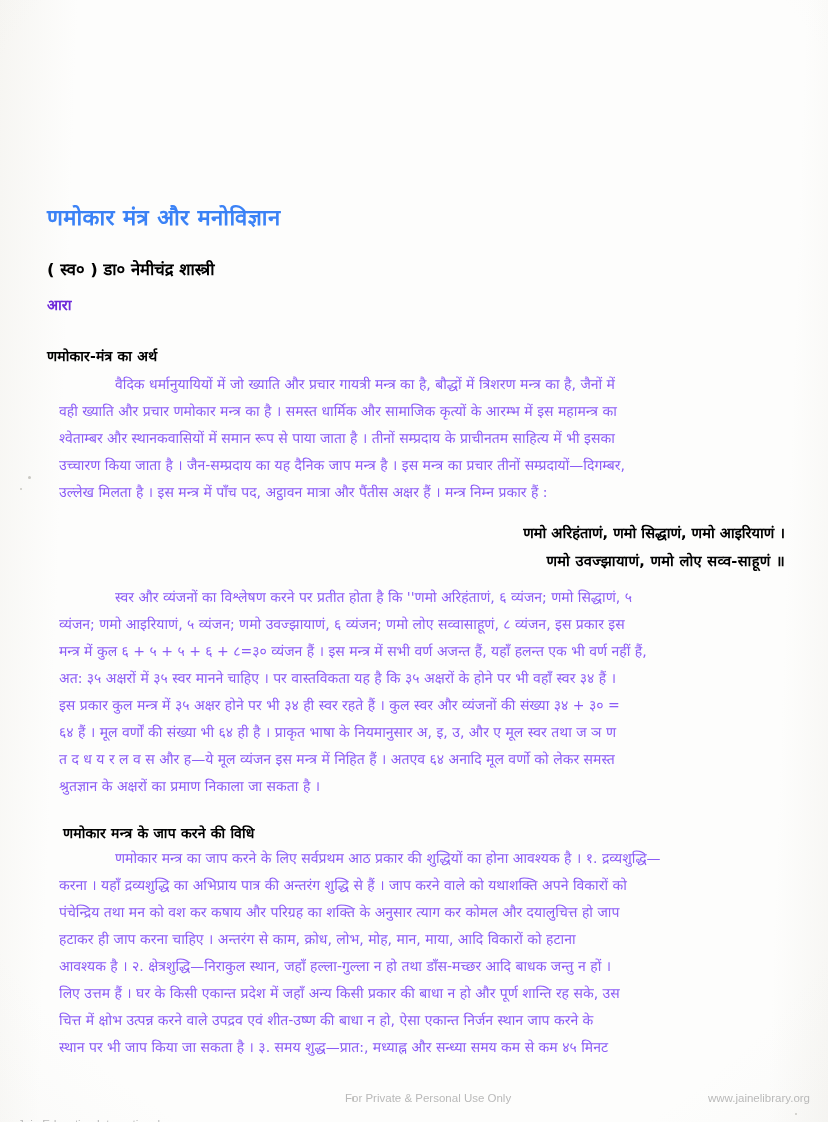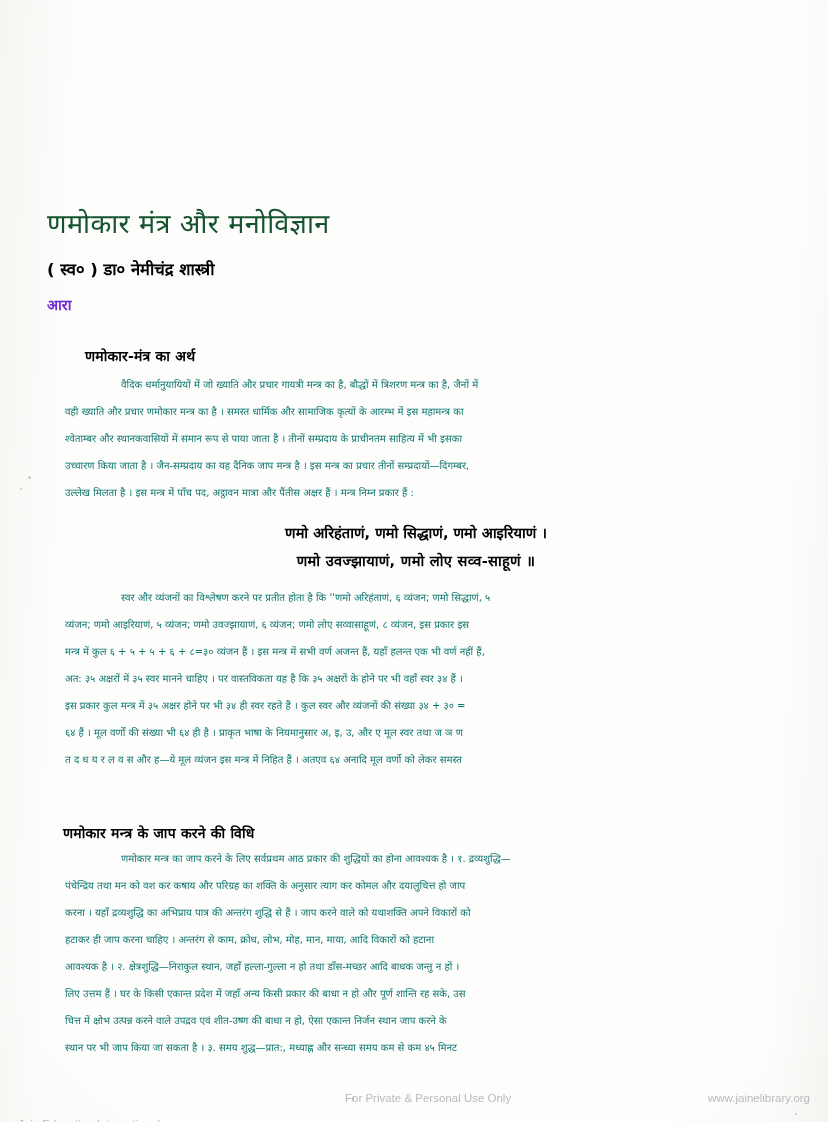--- a/index.html
+++ b/index.html
@@ -34,25 +34,25 @@
     position: absolute;
     left: 47px;
     top: 0;
     width: 738px;
   }
 
   .title {
     position: absolute;
     left: 0;
     top: 190px;
-    font-size: 27px;
-    font-weight: 400;
+    font-size: 22px;
+    font-weight: 700;
     letter-spacing: 0.4px;
     line-height: 1.2;
-    color: #14532d;
+    color: #3b82f6;
   }
 
   .byline {
     position: absolute;
     left: 0;
     top: 260px;
     font-size: 16.5px;
     font-weight: 700;
     line-height: 1.25;
     color: #000;
@@ -65,30 +65,30 @@
     font-weight: 700;
     color: #6d28d9;
   }
 
   .heading {
     font-size: 14px;
     font-weight: 700;
     color: #000;
     letter-spacing: 0.2px;
   }
-  .heading-1 { position: absolute; left: 0; top: 334px; margin-left: 38px; }
+  .heading-1 { position: absolute; left: 0; top: 334px; }
   .heading-2 { position: absolute; left: 0; top: 811px; margin-left: 16px; }
 
   .para {
     position: absolute;
-    left: 18px;
+    left: 12px;
     width: 738px;
-    font-size: 10px;
+    font-size: 14px;
     line-height: 27px;
-    color: #0f766e;
+    color: #8b5cf6;
     text-align: justify;
     text-align-last: left;
   }
   .para-1 { top: 371px; }
   .para-2 { top: 584px; }
   .para-3 { top: 845px; }
 
   .para .ln {
     display: block;
     white-space: nowrap;
@@ -104,21 +104,21 @@
     position: absolute;
     left: 0;
     top: 519px;
     width: 738px;
     font-size: 14.6px;
     line-height: 28px;
     font-weight: 700;
     color: #000;
     text-align: center;
   }
-  .verse .vline { display: block; white-space: nowrap; }
+  .verse .vline { display: block; white-space: nowrap; text-align: right; }
   .verse .vline.v2 { letter-spacing: 0.3px; }
 
   
   .footer {
     position: absolute;
     left: 0;
     top: 1092px;
     width: 828px;
     height: 30px;
     font-size: 11.5px;
@@ -180,28 +180,29 @@
     </div>
 
     <div class="para para-2">
       <span class="ln indent">स्वर  और व्यंजनों का  विश्लेषण करने पर  प्रतीत होता है कि ''णमो अरिहंताणं, ६ व्यंजन; णमो  सिद्धाणं, ५</span>
       <span class="ln">व्यंजन; णमो आइरियाणं, ५ व्यंजन;  णमो उवज्झायाणं, ६ व्यंजन; णमो लोए सव्वासाहूणं, ८  व्यंजन, इस प्रकार  इस</span>
       <span class="ln">मन्त्र में कुल ६ + ५ + ५ + ६ + ८=३० व्यंजन हैं ।   इस  मन्त्र में सभी वर्ण अजन्त हैं, यहाँ हलन्त एक भी वर्ण नहीं हैं,</span>
       <span class="ln">अत: ३५ अक्षरों में ३५ स्वर मानने चाहिए । पर वास्तविकता यह है कि ३५ अक्षरों के होने पर भी वहाँ स्वर ३४ हैं ।</span>
       <span class="ln">इस प्रकार कुल मन्त्र में ३५ अक्षर होने पर भी ३४ ही स्वर रहते हैं ।   कुल स्वर और व्यंजनों की  संख्या ३४ + ३० =</span>
       <span class="ln">६४ हैं ।  मूल वर्णों की संख्या भी ६४ ही है ।  प्राकृत  भाषा के  नियमानुसार अ, इ, उ, और ए मूल स्वर तथा ज ञ ण</span>
       <span class="ln">त द ध य र ल व स और ह—ये मूल व्यंजन इस मन्त्र में निहित हैं ।  अतएव  ६४ अनादि मूल वर्णो को  लेकर समस्त</span>
+      <span class="ln">श्रुतज्ञान के अक्षरों का प्रमाण निकाला जा सकता है ।</span>
     </div>
 
     <h2 class="heading heading-2">णमोकार मन्त्र के जाप करने की विधि</h2>
 
     <div class="para para-3">
       <span class="ln indent">णमोकार मन्त्र का जाप करने के लिए सर्वप्रथम आठ प्रकार की शुद्धियों का होना आवश्यक है ।  १. द्रव्यशुद्धि—</span>
+      <span class="ln">करना ।   यहाँ  द्रव्यशुद्धि का  अभिप्राय पात्र की  अन्तरंग शुद्धि से हैं ।   जाप करने वाले को  यथाशक्ति अपने विकारों को</span>
       <span class="ln">पंचेन्द्रिय तथा मन को वश कर  कषाय और  परिग्रह का  शक्ति  के  अनुसार त्याग कर कोमल और  दयालुचित्त हो जाप</span>
-      <span class="ln">करना ।   यहाँ  द्रव्यशुद्धि का  अभिप्राय पात्र की  अन्तरंग शुद्धि से हैं ।   जाप करने वाले को  यथाशक्ति अपने विकारों को</span>
       <span class="ln">हटाकर  ही  जाप करना  चाहिए ।   अन्तरंग से  काम,  क्रोध,  लोभ,  मोह,  मान,  माया,  आदि विकारों को  हटाना</span>
       <span class="ln">आवश्यक है । २. क्षेत्रशुद्धि—निराकुल  स्थान,  जहाँ हल्ला-गुल्ला न हो तथा  डाँस-मच्छर  आदि  बाधक जन्तु न हों ।</span>
       <span class="ln">लिए उत्तम हैं ।  घर के किसी एकान्त प्रदेश में जहाँ  अन्य किसी  प्रकार की बाधा न हो  और पूर्ण  शान्ति रह सके, उस</span>
       <span class="ln">चित्त में  क्षोभ उत्पन्न  करने वाले  उपद्रव एवं शीत-उष्ण की  बाधा न हो, ऐसा एकान्त  निर्जन स्थान जाप  करने के</span>
       <span class="ln">स्थान पर भी जाप किया जा  सकता है ।   ३. समय शुद्ध—प्रात:, मध्याह्न और सन्ध्या  समय कम से कम ४५   मिनट</span>
     </div>
 
   </div>
 
   <div class="footer">

